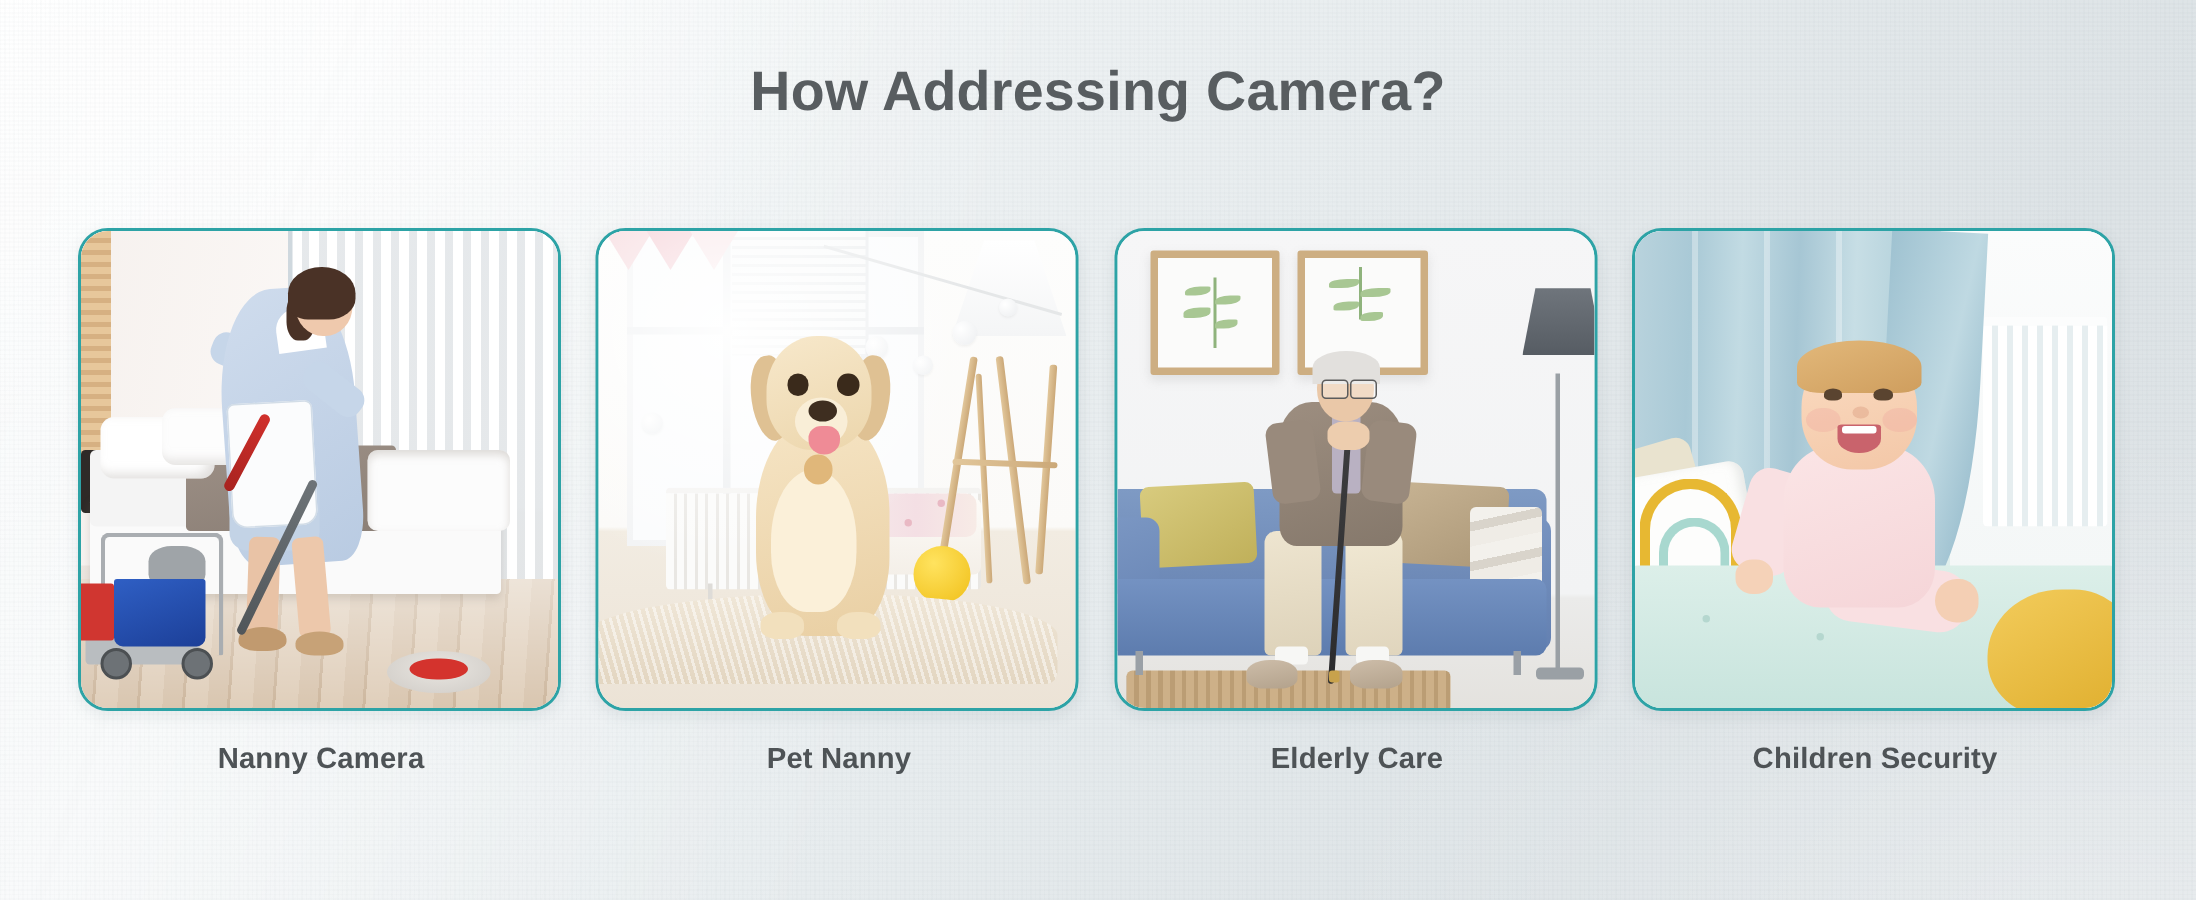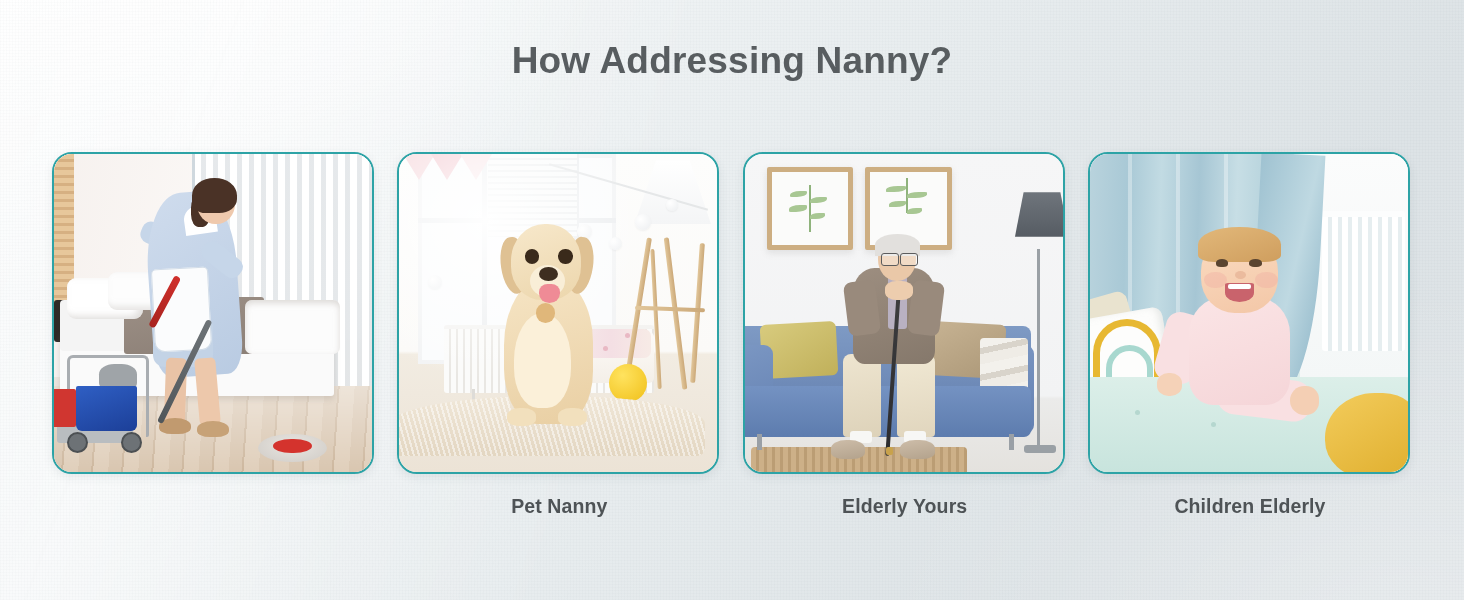--- a/index.html
+++ b/index.html
@@ -238,21 +238,21 @@
   .s4 .bMouth{position:absolute;left:42.5%;top:40.5%;width:9%;height:6%;
     background:#c9636c;border-radius:10% 10% 50% 50%;}
   .s4 .bTeeth{position:absolute;left:43.5%;top:40.8%;width:7%;height:1.8%;background:#fff;border-radius:2px;}
   .s4 .bNose{position:absolute;left:45.5%;top:36.8%;width:3.5%;height:2.6%;background:rgba(220,160,130,.45);border-radius:50%;}
 </style>
 </head>
 <body>
 
 <div class="stage">
 
-  <div class="headline">How Addressing Nanny?</div>
+  <div class="headline">How Addressing Camera?</div>
 
   <div class="grid">
 
     <div class="cardwrap">
       <div class="card">
         <div class="scene s1">
           <div class="wallL"></div>
           <div class="slat"></div>
           <div class="curtain"></div>
           <div class="curtainEdge"></div>
@@ -284,20 +284,21 @@
           <div class="legA"></div>
           <div class="legB"></div>
           <div class="shoeA"></div>
           <div class="shoeB"></div>
           <div class="mopHandleRed"></div>
           <div class="mopHandle"></div>
           <div class="mophead"></div>
           <div class="mopdisc"></div>
         </div>
       </div>
+      <div class="caption">Nanny Camera</div>
     </div>
 
     <div class="cardwrap">
       <div class="card">
         <div class="scene s2">
           <div class="winFrame"></div>
           <div class="mull m1"></div>
           <div class="mull m2"></div>
           <div class="transom"></div>
           <div class="blind"></div>
@@ -388,21 +389,21 @@
           <div class="eArmR"></div>
           <div class="eHead"></div>
           <div class="eHair"></div>
           <div class="eGlass g1"></div>
           <div class="eGlass g2"></div>
           <div class="cane"></div>
           <div class="caneTip"></div>
           <div class="hands"></div>
         </div>
       </div>
-      <div class="caption">Elderly Yours</div>
+      <div class="caption">Elderly Care</div>
     </div>
 
     <div class="cardwrap">
       <div class="card">
         <div class="scene s4">
           <div class="wall4"></div>
           <div class="crib"></div>
           <div class="curtain4"></div>
           <div class="curtainFold cf1"></div>
           <div class="curtainFold cf2"></div>
@@ -427,17 +428,17 @@
           <div class="bHair"></div>
           <div class="bEye be1"></div>
           <div class="bEye be2"></div>
           <div class="bCheekL"></div>
           <div class="bCheekR"></div>
           <div class="bNose"></div>
           <div class="bMouth"></div>
           <div class="bTeeth"></div>
         </div>
       </div>
-      <div class="caption">Children Elderly</div>
+      <div class="caption">Children Security</div>
     </div>
 
   </div>
 </div>
 
 </body></html>

